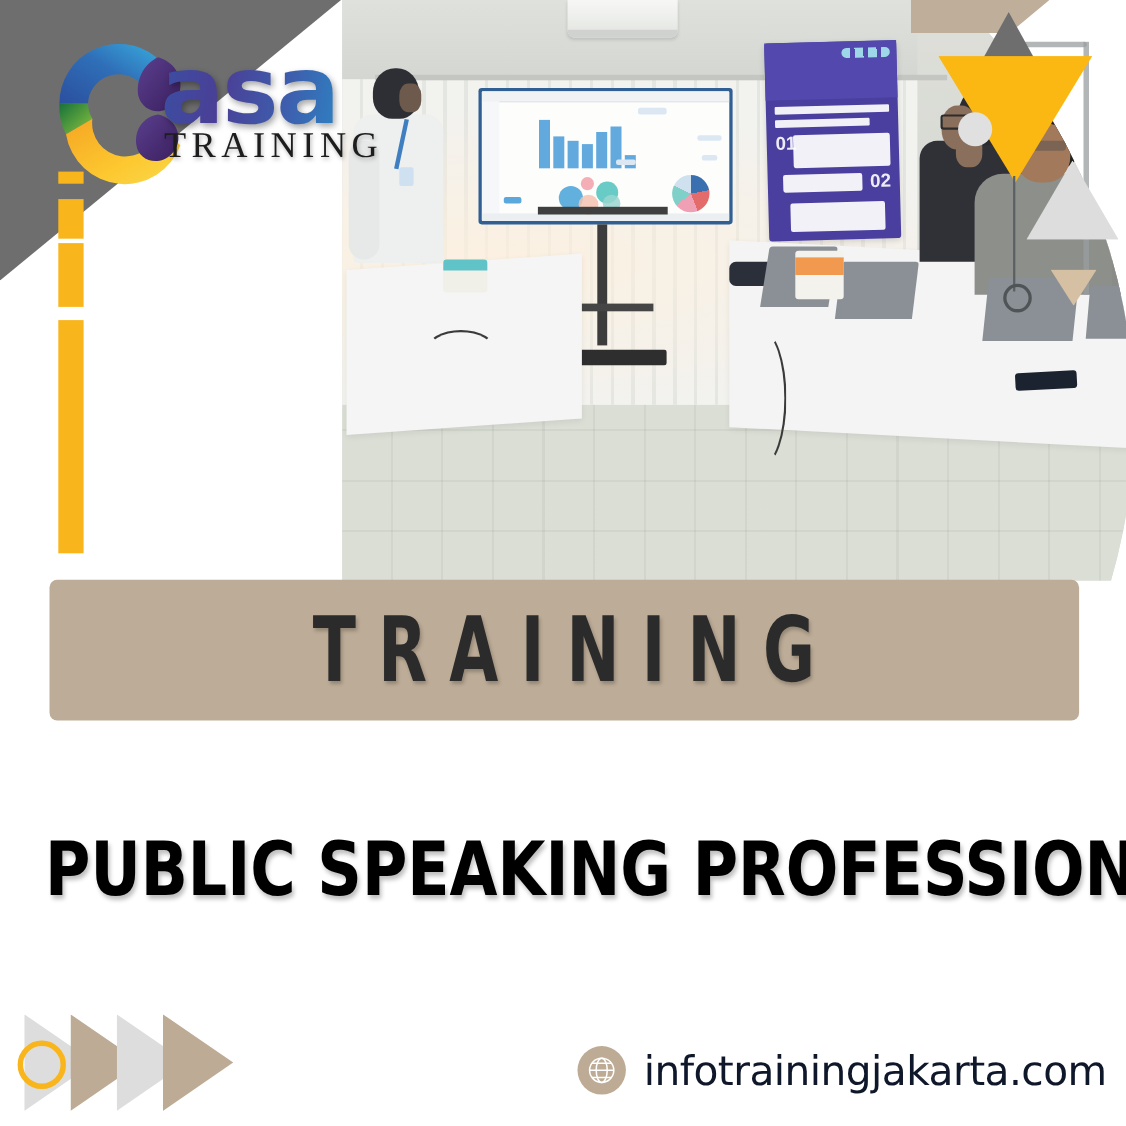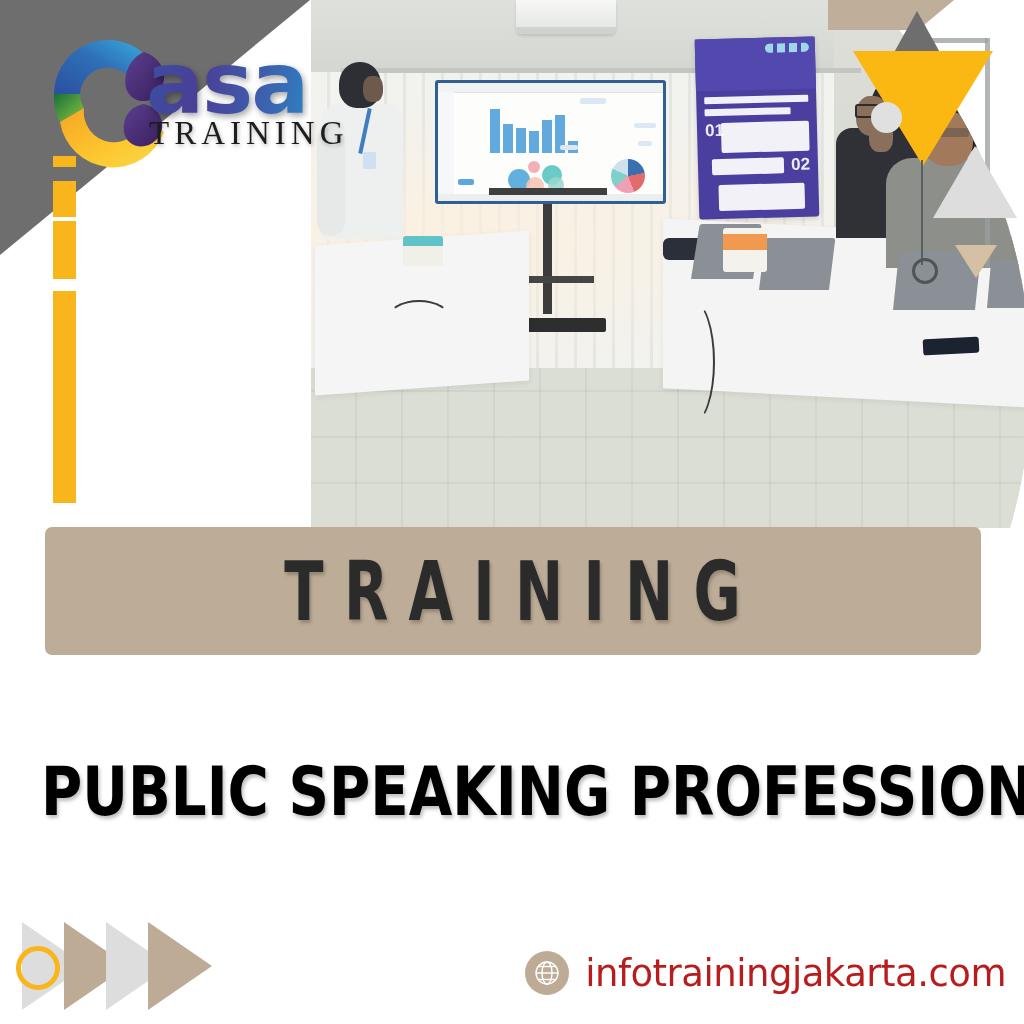--- a/index.html
+++ b/index.html
@@ -171,21 +171,21 @@
   .chev{position:absolute;z-index:4;}
   .chev i{position:absolute;top:0;width:64px;height:88px;
     clip-path:polygon(0 0,100% 50%,0 100%,0 100%);}
   .chev-ring{position:absolute;left:16px;top:946px;width:44px;height:44px;
     border:5px solid #f9b51c;border-radius:50%;z-index:5;box-sizing:border-box;}
 
   
   .site{position:absolute;right:18px;top:951px;display:flex;align-items:center;gap:16px;z-index:5;}
   .globe{width:44px;height:44px;border-radius:50%;background:#bdab95;position:relative;flex:0 0 auto;}
   .globe svg{position:absolute;left:9px;top:9px;}
-  .site-text{font-family:"DejaVu Sans",sans-serif;font-size:37px;color:#b91c1c;letter-spacing:-.5px;}
+  .site-text{font-family:"DejaVu Sans",sans-serif;font-size:37px;color:#0f172a;letter-spacing:-.5px;}
 </style>
 </head>
 <body>
 
 <div id="poster">
 
   <div class="photo-wrap">
     <div class="photo-clip">
       <div class="photo">
         <div class="wall-top"></div>

